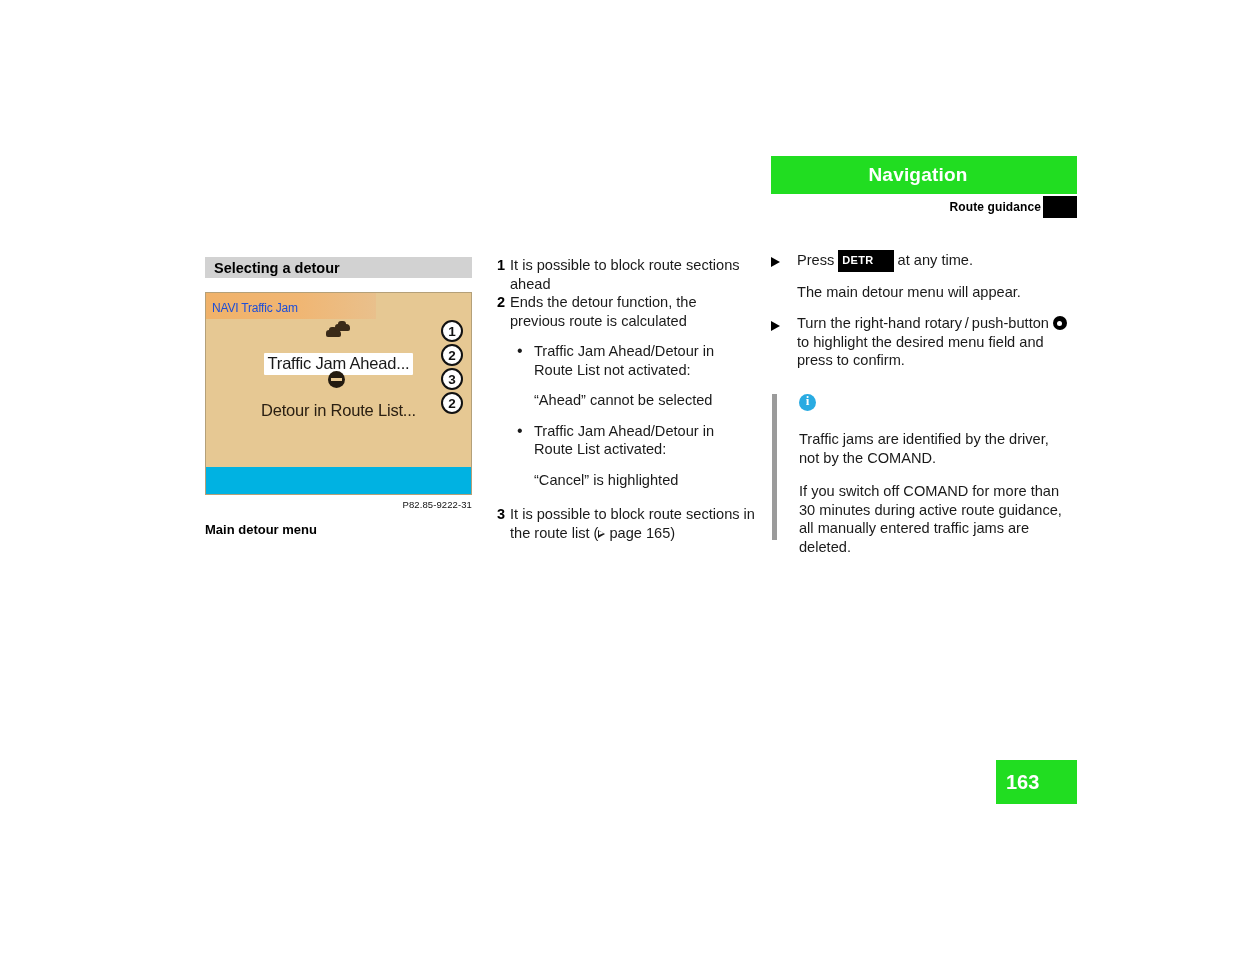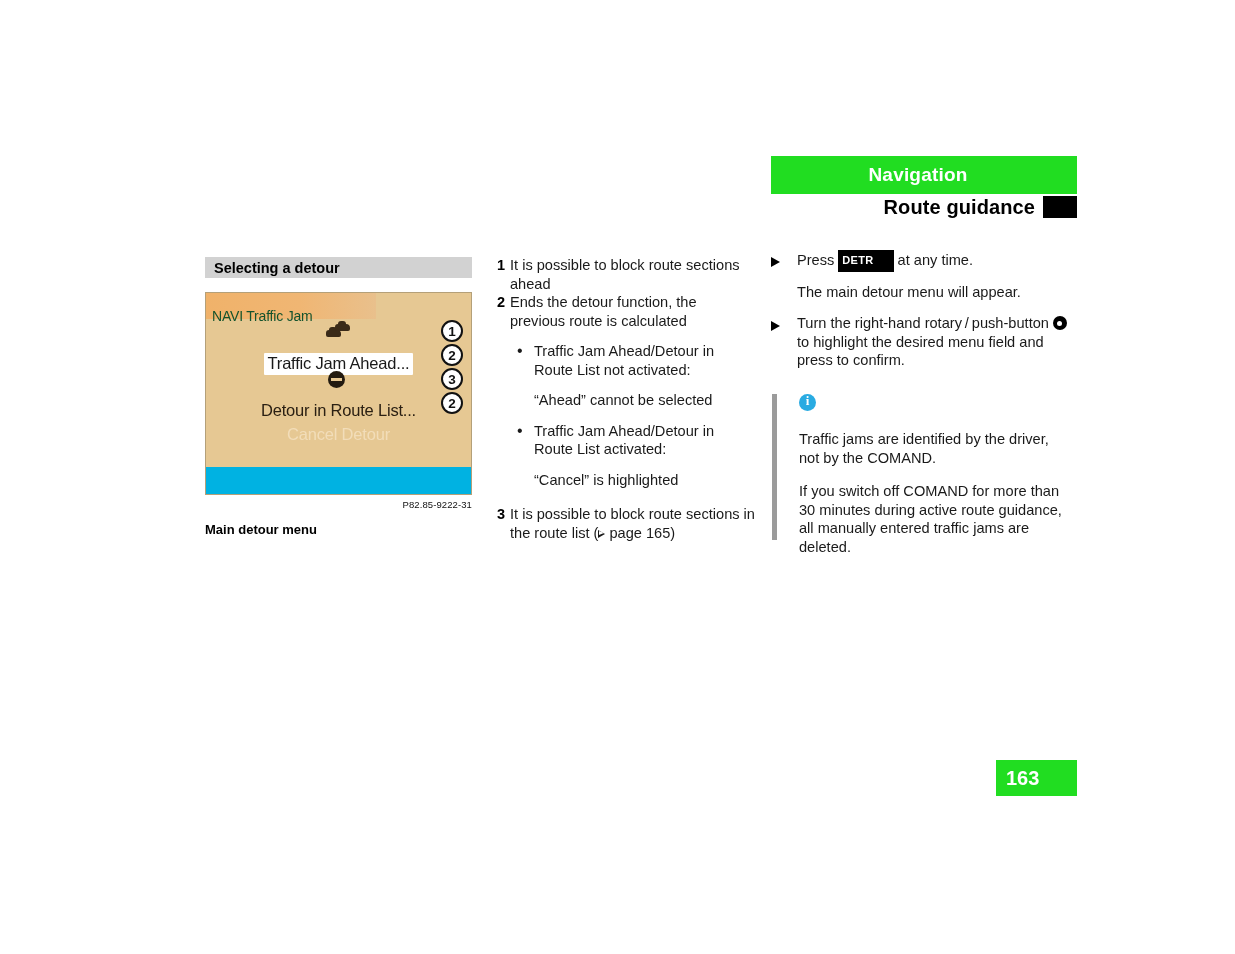--- a/index.html
+++ b/index.html
@@ -41,24 +41,24 @@
   #header-sub-row {
     height: 22px;
     display: flex;
     align-items: center;
     justify-content: flex-end;
     position: relative;
     margin-top: 2px;
   }
   #header-subtitle {
     color: #000000;
-    font-size: 20px;
+    font-size: 12px;
     font-weight: bold;
     letter-spacing: 0.1px;
-    margin-right: 8px;
+    margin-right: 2px;
   }
   #header-tab {
     width: 34px;
     height: 22px;
     background: #000000;
   }
 
   
   #col-left {
     position: absolute;
@@ -94,23 +94,23 @@
   #nav-titlebar {
     position: absolute;
     left: 0; top: 0;
     width: 64%;
     height: 26px;
     background: linear-gradient(to right, #f0b26a 0%, #f0b673 55%, #e9c08c 100%);
   }
   #nav-title-text {
     position: absolute;
     left: 6px;
-    top: 15px;
-    font-size: 14px;
-    color: #14532d;
+    top: 8px;
+    font-size: 12px;
+    color: #1d4ed8;
     font-family: "Liberation Sans", sans-serif;
     letter-spacing: -0.2px;
   }
   .nav-row {
     position: absolute;
     left: 0;
     width: 100%;
     height: 24px;
     display: flex;
     align-items: center;
@@ -357,21 +357,21 @@
     font-family: "Liberation Serif", serif;
   }
   .note-para { margin-top: 15px; }
 
   
   #page-number-badge {
     position: absolute;
     left: 996px;
     top: 760px;
     width: 81px;
-    height: 36px;
+    height: 44px;
     background: #21dd21;
     display: flex;
     align-items: center;
     padding-left: 10px;
     box-sizing: border-box;
   }
   #page-number-text {
     color: #ffffff;
     font-size: 20px;
     font-weight: bold;
@@ -431,24 +431,20 @@
     </div>
 
 
     <div class="nav-row" style="top:74px;">
       <div class="nav-row-icon">
         <div class="icon-no-entry"></div>
       </div>
       <div class="nav-row-text enabled">Detour in Route List...</div>
     </div>
 
-    <div class="nav-row" style="top:98px;">
-      <div class="nav-row-icon"></div>
-      <div class="nav-row-text disabled">Cancel Detour</div>
-    </div>
 
     <div class="callout" style="left:235px; top:27px;">1</div>
     <div class="callout" style="left:235px; top:51px;">2</div>
     <div class="callout" style="left:235px; top:75px;">3</div>
     <div class="callout" style="left:235px; top:99px;">2</div>
 
     <div id="nav-bottom-bar"></div>
   </div>
 
   <div id="photo-credit">P82.85-9222-31</div>

